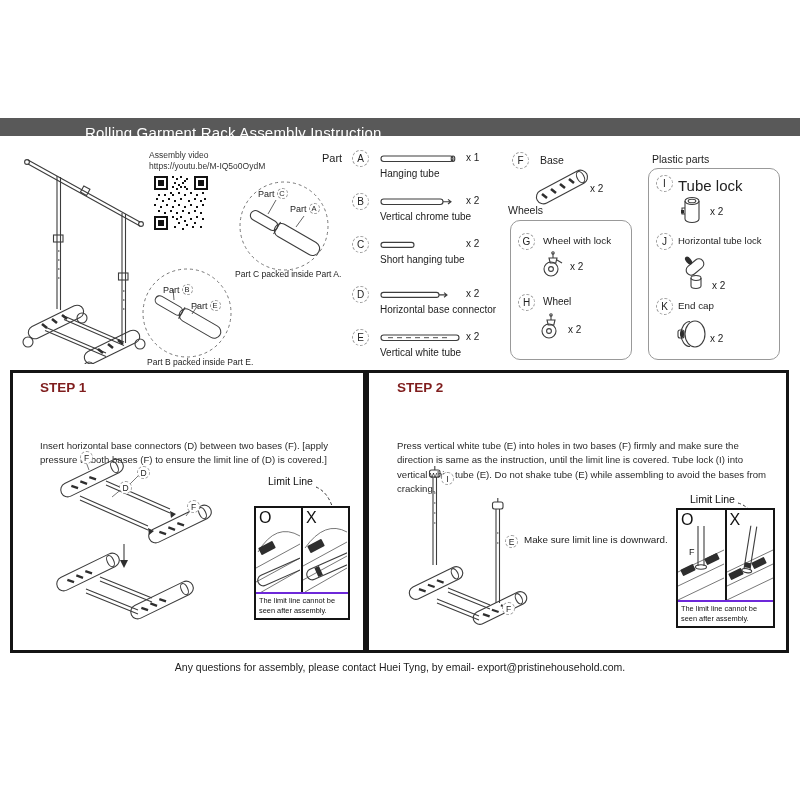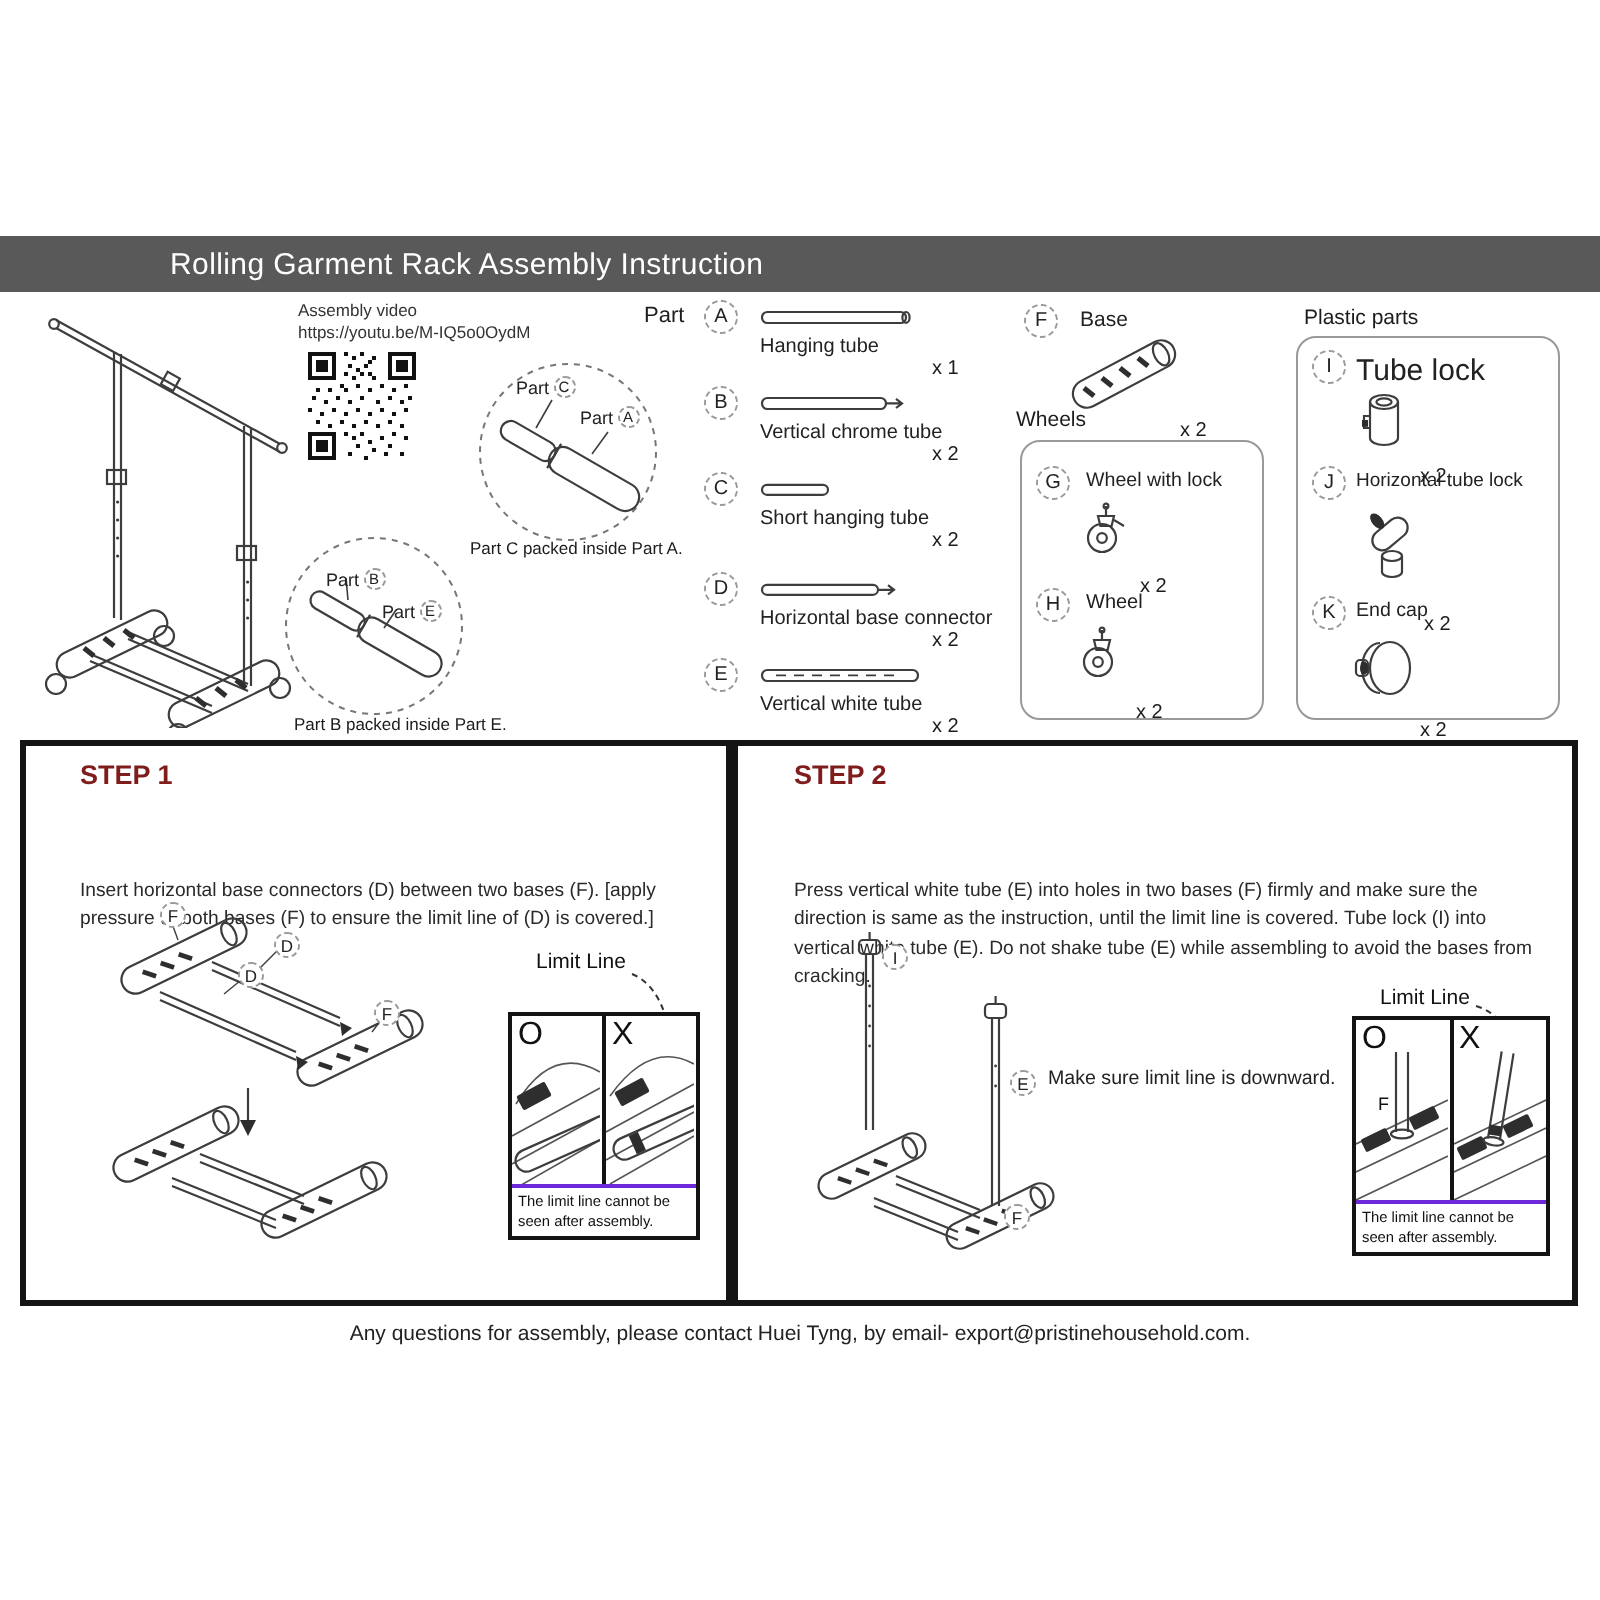--- a/index.html
+++ b/index.html
@@ -1,34 +1,34 @@
 <!DOCTYPE html>
 <html><head>
 <meta charset="utf-8">
 <style>
   html,body{margin:0;padding:0;background:#fff;}
   .page{position:relative;width:800px;height:800px;background:#ffffff;
         font-family:"Liberation Sans", sans-serif;color:#222;overflow:hidden;}
   .abs{position:absolute;}
-  .header{position:absolute;left:0;top:118px;width:800px;height:28px;background:#595959;
+  .header{position:absolute;left:0;top:118px;width:800px;height:18px;background:#595959;
           color:#fff;font-size:15px;line-height:30px;padding-left:85px;box-sizing:border-box;
           letter-spacing:.2px;}
   .small-note{font-size:8.5px;color:#333;white-space:nowrap;}
   .col-label{font-size:10.5px;color:#1c1c1c;white-space:nowrap;}
   .circ{display:inline-flex;align-items:center;justify-content:center;border:1px dashed #9a9a9a;
         border-radius:50%;background:#fff;color:#222;box-sizing:border-box;}
   .circ-lg{width:17px;height:17px;font-size:10px;}
   .circ-sm{width:13px;height:13px;font-size:8.5px;}
   .circ-xs{width:11px;height:11px;font-size:7.5px;}
   .part-row{position:absolute;width:215px;height:40px;}
   .part-row .circ{position:absolute;left:0;top:0;}
   .part-row svg{position:absolute;left:28px;top:4px;}
   .part-row .qty{position:absolute;left:114px;top:2px;font-size:10px;}
   .part-row .pname{position:absolute;left:28px;top:18px;font-size:10px;white-space:nowrap;}
-  .qty{font-size:10px;color:#1c1c1c;margin-top:27px;}
+  .qty{font-size:10px;color:#1c1c1c;}
   .round-box{position:absolute;border:1px solid #999;border-radius:10px;background:transparent;}
   .plabel{position:absolute;display:flex;gap:2px;align-items:center;font-size:9px;white-space:nowrap;}
   .inset-caption{position:absolute;font-size:8.5px;white-space:nowrap;color:#1c1c1c;}
   .step-box{position:absolute;border:3px solid #141414;box-sizing:border-box;background:#fff;}
   .step-title{position:absolute;font-size:13.5px;font-weight:bold;color:#7f1d1d;}
   .step-body{position:absolute;font-size:9.6px;line-height:1.5;color:#2a2a2a;margin-top:40px;}
   .limit-label{position:absolute;font-size:10.5px;white-space:nowrap;color:#111;}
   .limit-box{position:absolute;border:2px solid #141414;box-sizing:border-box;display:flex;
              flex-direction:column;background:#fff;}
   .limit-panels{flex:1;display:flex;}

